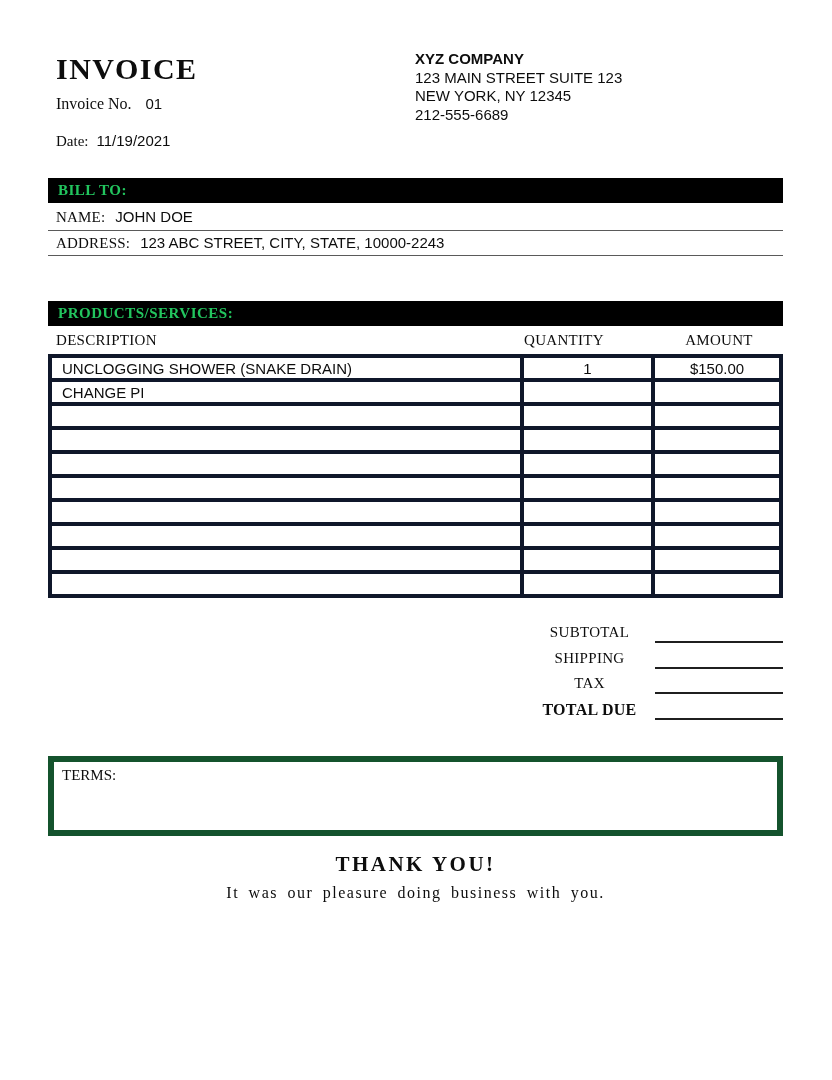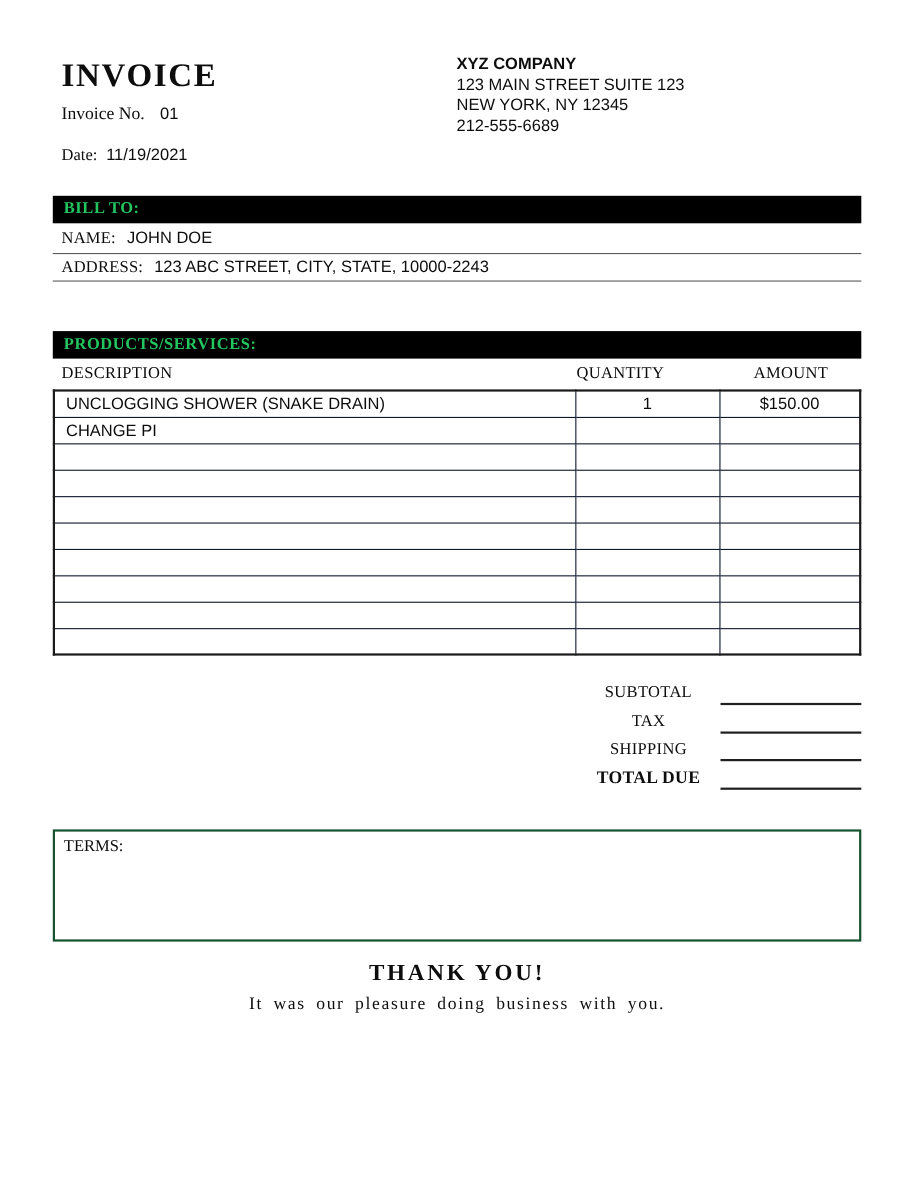--- a/index.html
+++ b/index.html
@@ -53,41 +53,41 @@
   .bt-half .val { margin-left:8px; }
 
   
   .products { margin-top:45px; }
   .cols-row { display:flex; height:28px; align-items:center; font-size:15px; }
   .col-desc { flex:1; padding-left:8px; letter-spacing:0.3px; }
   .col-qty { width:131px; text-align:left; letter-spacing:0.3px; }
   .col-amt { width:128px; text-align:center; letter-spacing:0.3px; }
   table.items { width:100%; border-collapse:collapse; border:2px solid #1a1a1a; table-layout:fixed; }
   table.items td {
-    height:24px; border:1px solid #0f172a;
+    height:24px; border:4px solid #0f172a;
     font-family:"Liberation Sans", sans-serif; font-size:15px;
     overflow:hidden; white-space:nowrap;
   }
   td.c-desc { padding-left:10px; }
   td.c-qty  { width:131px; text-align:center; }
   td.c-amt  { width:128px; text-align:center; }
 
   
   .totals { margin-top:24px; }
   .total-row { display:flex; height:25.5px; }
   .t-spacer { width:476px; }
   .t-label { width:131px; text-align:center; font-size:15px; line-height:21px; letter-spacing:0.3px; }
   .t-label.bold { font-weight:bold; font-size:16px; }
   .t-line { width:128px; height:21px; border-bottom:2px solid #1f1f1f;
             font-family:"Liberation Sans", sans-serif; font-size:14px; text-align:center; }
 
   
   .terms-box {
-    margin-top:32px; height:102px;
-    border:2px solid #14532d;
+    margin-top:32px; height:80px;
+    border:6px solid #14532d;
     padding:5px 8px;
     font-size:15px;
   }
   .terms-content { font-family:"Liberation Sans", sans-serif; font-size:14px; }
 
   
   .footer { margin-top:16px; text-align:center; }
   .thank-you { font-size:21px; font-weight:bold; letter-spacing:2.5px; }
   .footer-msg { margin-top:7px; font-size:16px; letter-spacing:1.5px; word-spacing:4px; }
 </style>
@@ -188,26 +188,26 @@
   </div>
 
   <div class="totals">
     <div class="total-row">
       <div class="t-spacer"></div>
       <div class="t-label">SUBTOTAL</div>
       <div class="t-line"></div>
     </div>
     <div class="total-row">
       <div class="t-spacer"></div>
+      <div class="t-label">SHIPPING</div>
+      <div class="t-line"></div>
+    </div>
+    <div class="total-row">
+      <div class="t-spacer"></div>
       <div class="t-label">TAX</div>
-      <div class="t-line"></div>
-    </div>
-    <div class="total-row">
-      <div class="t-spacer"></div>
-      <div class="t-label">SHIPPING</div>
       <div class="t-line"></div>
     </div>
     <div class="total-row">
       <div class="t-spacer"></div>
       <div class="t-label bold">TOTAL DUE</div>
       <div class="t-line"></div>
     </div>
   </div>
 
   <div class="terms-box">

